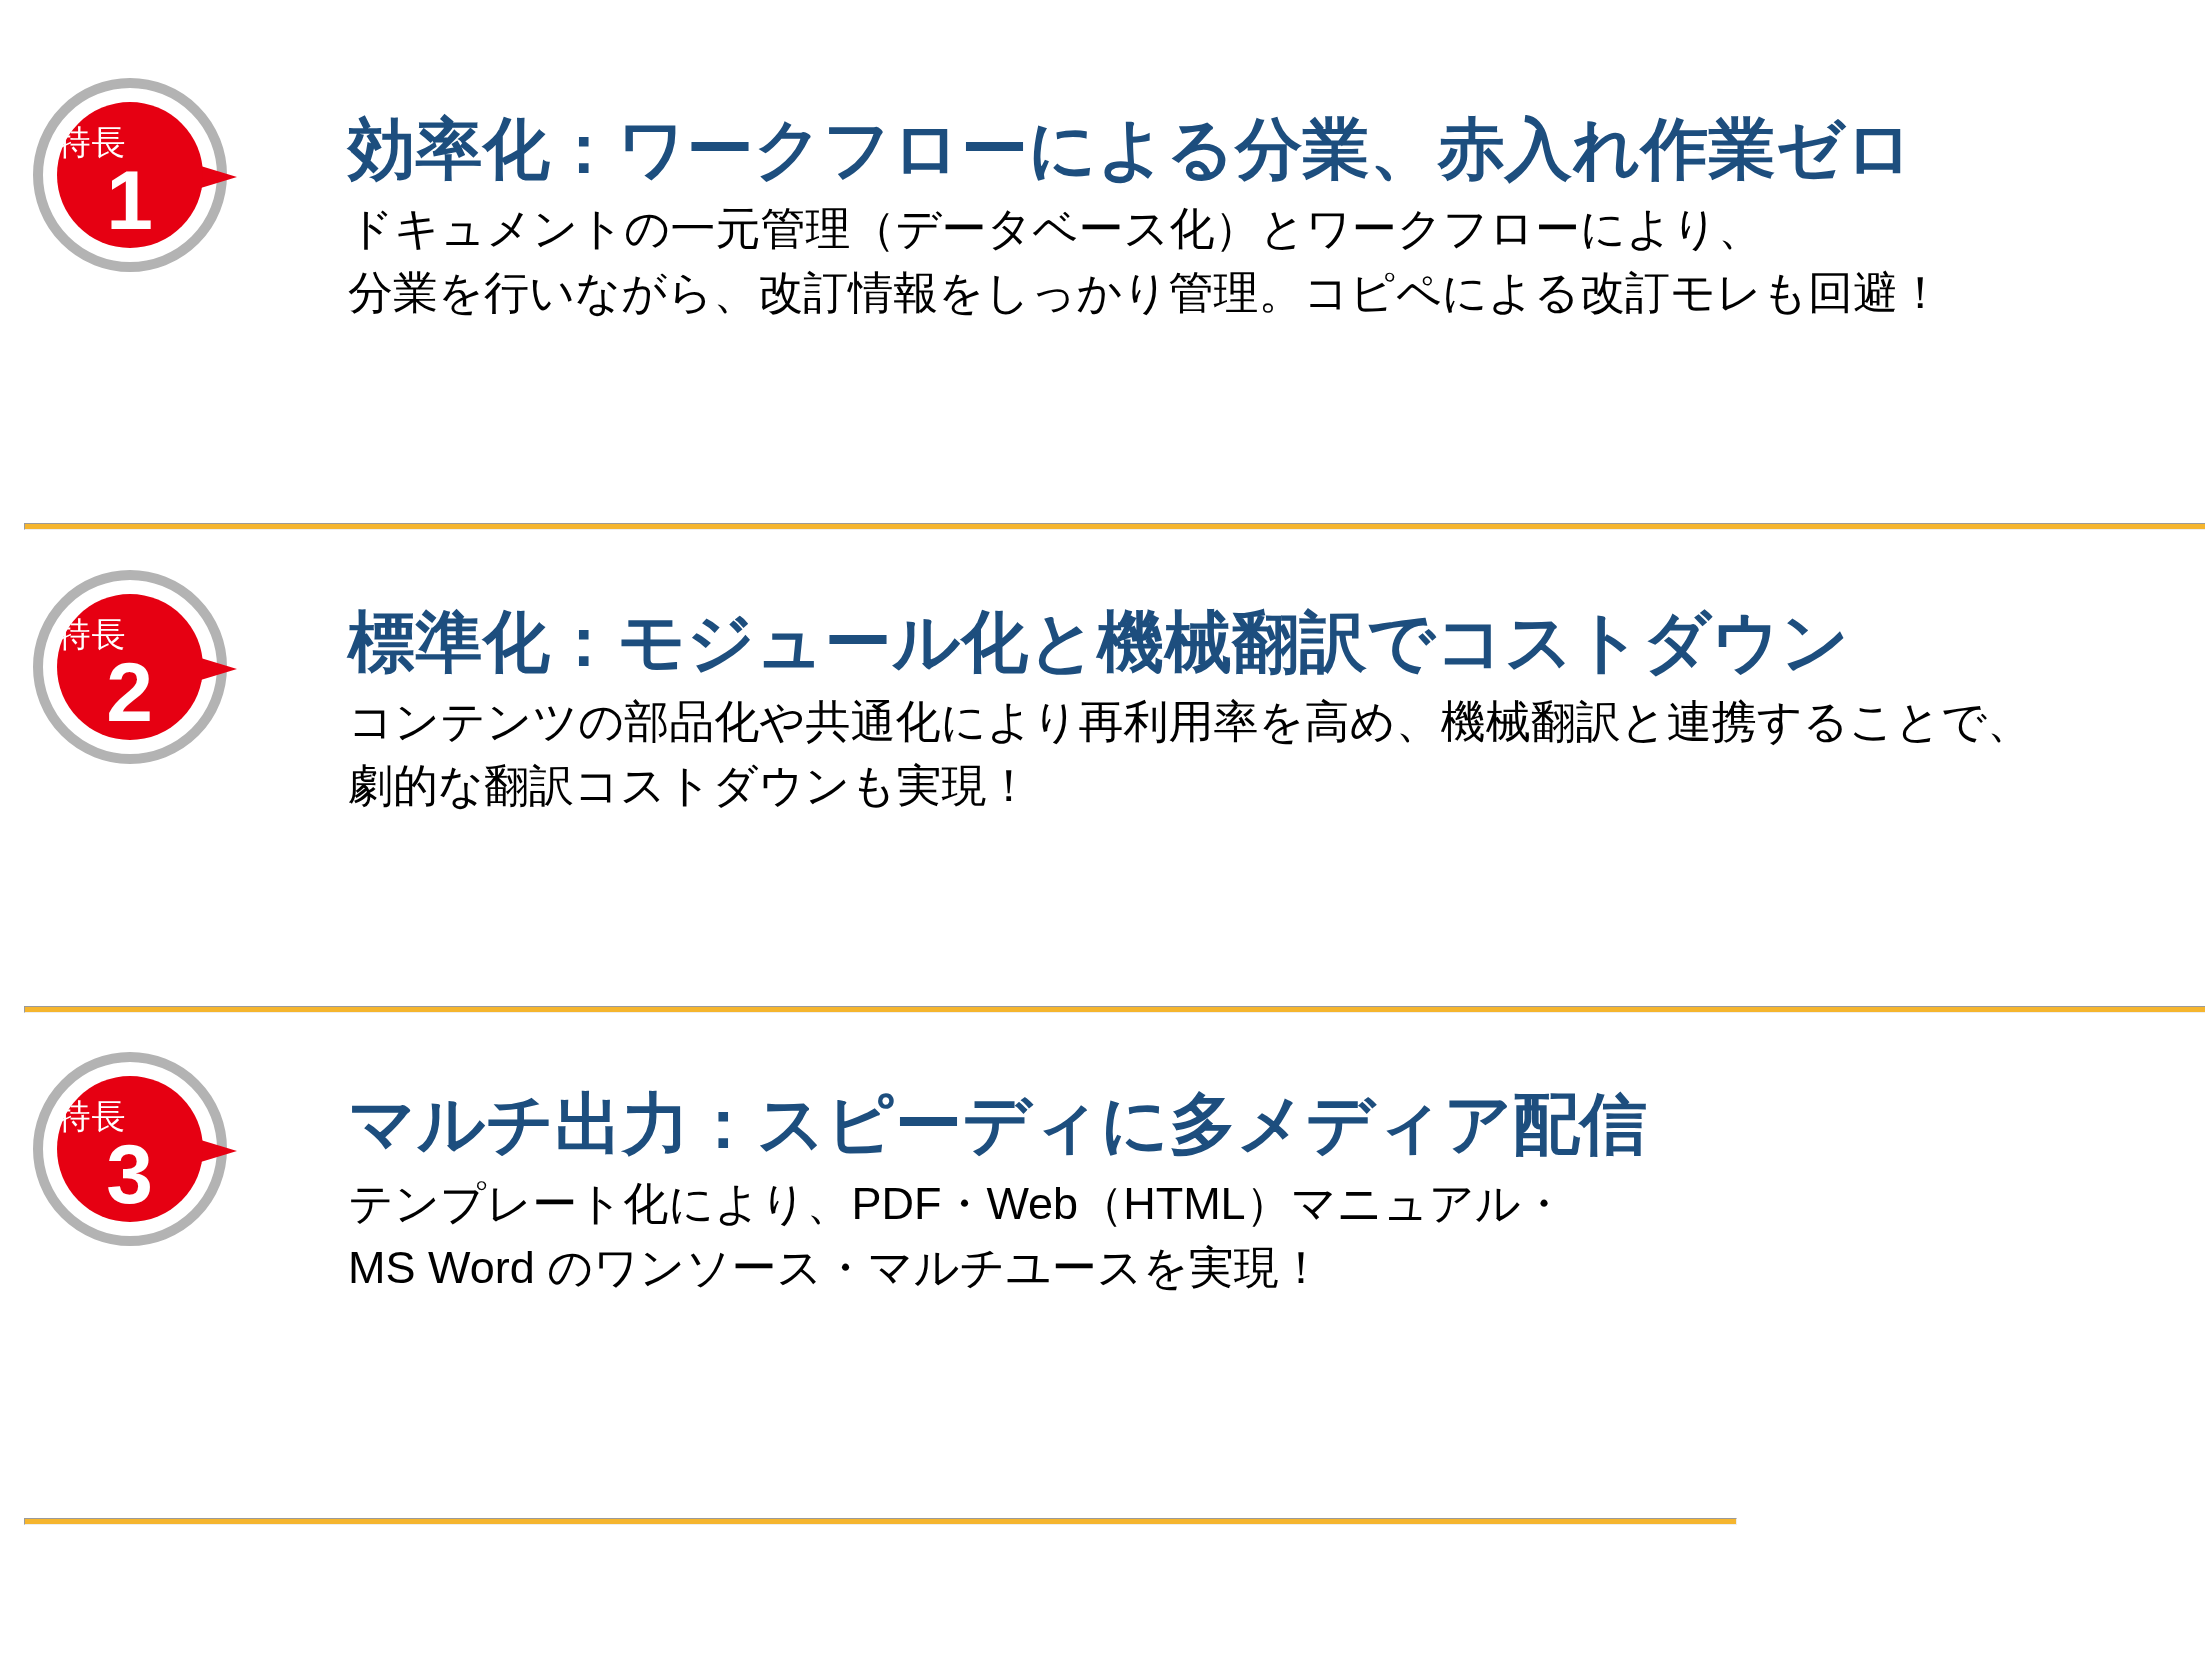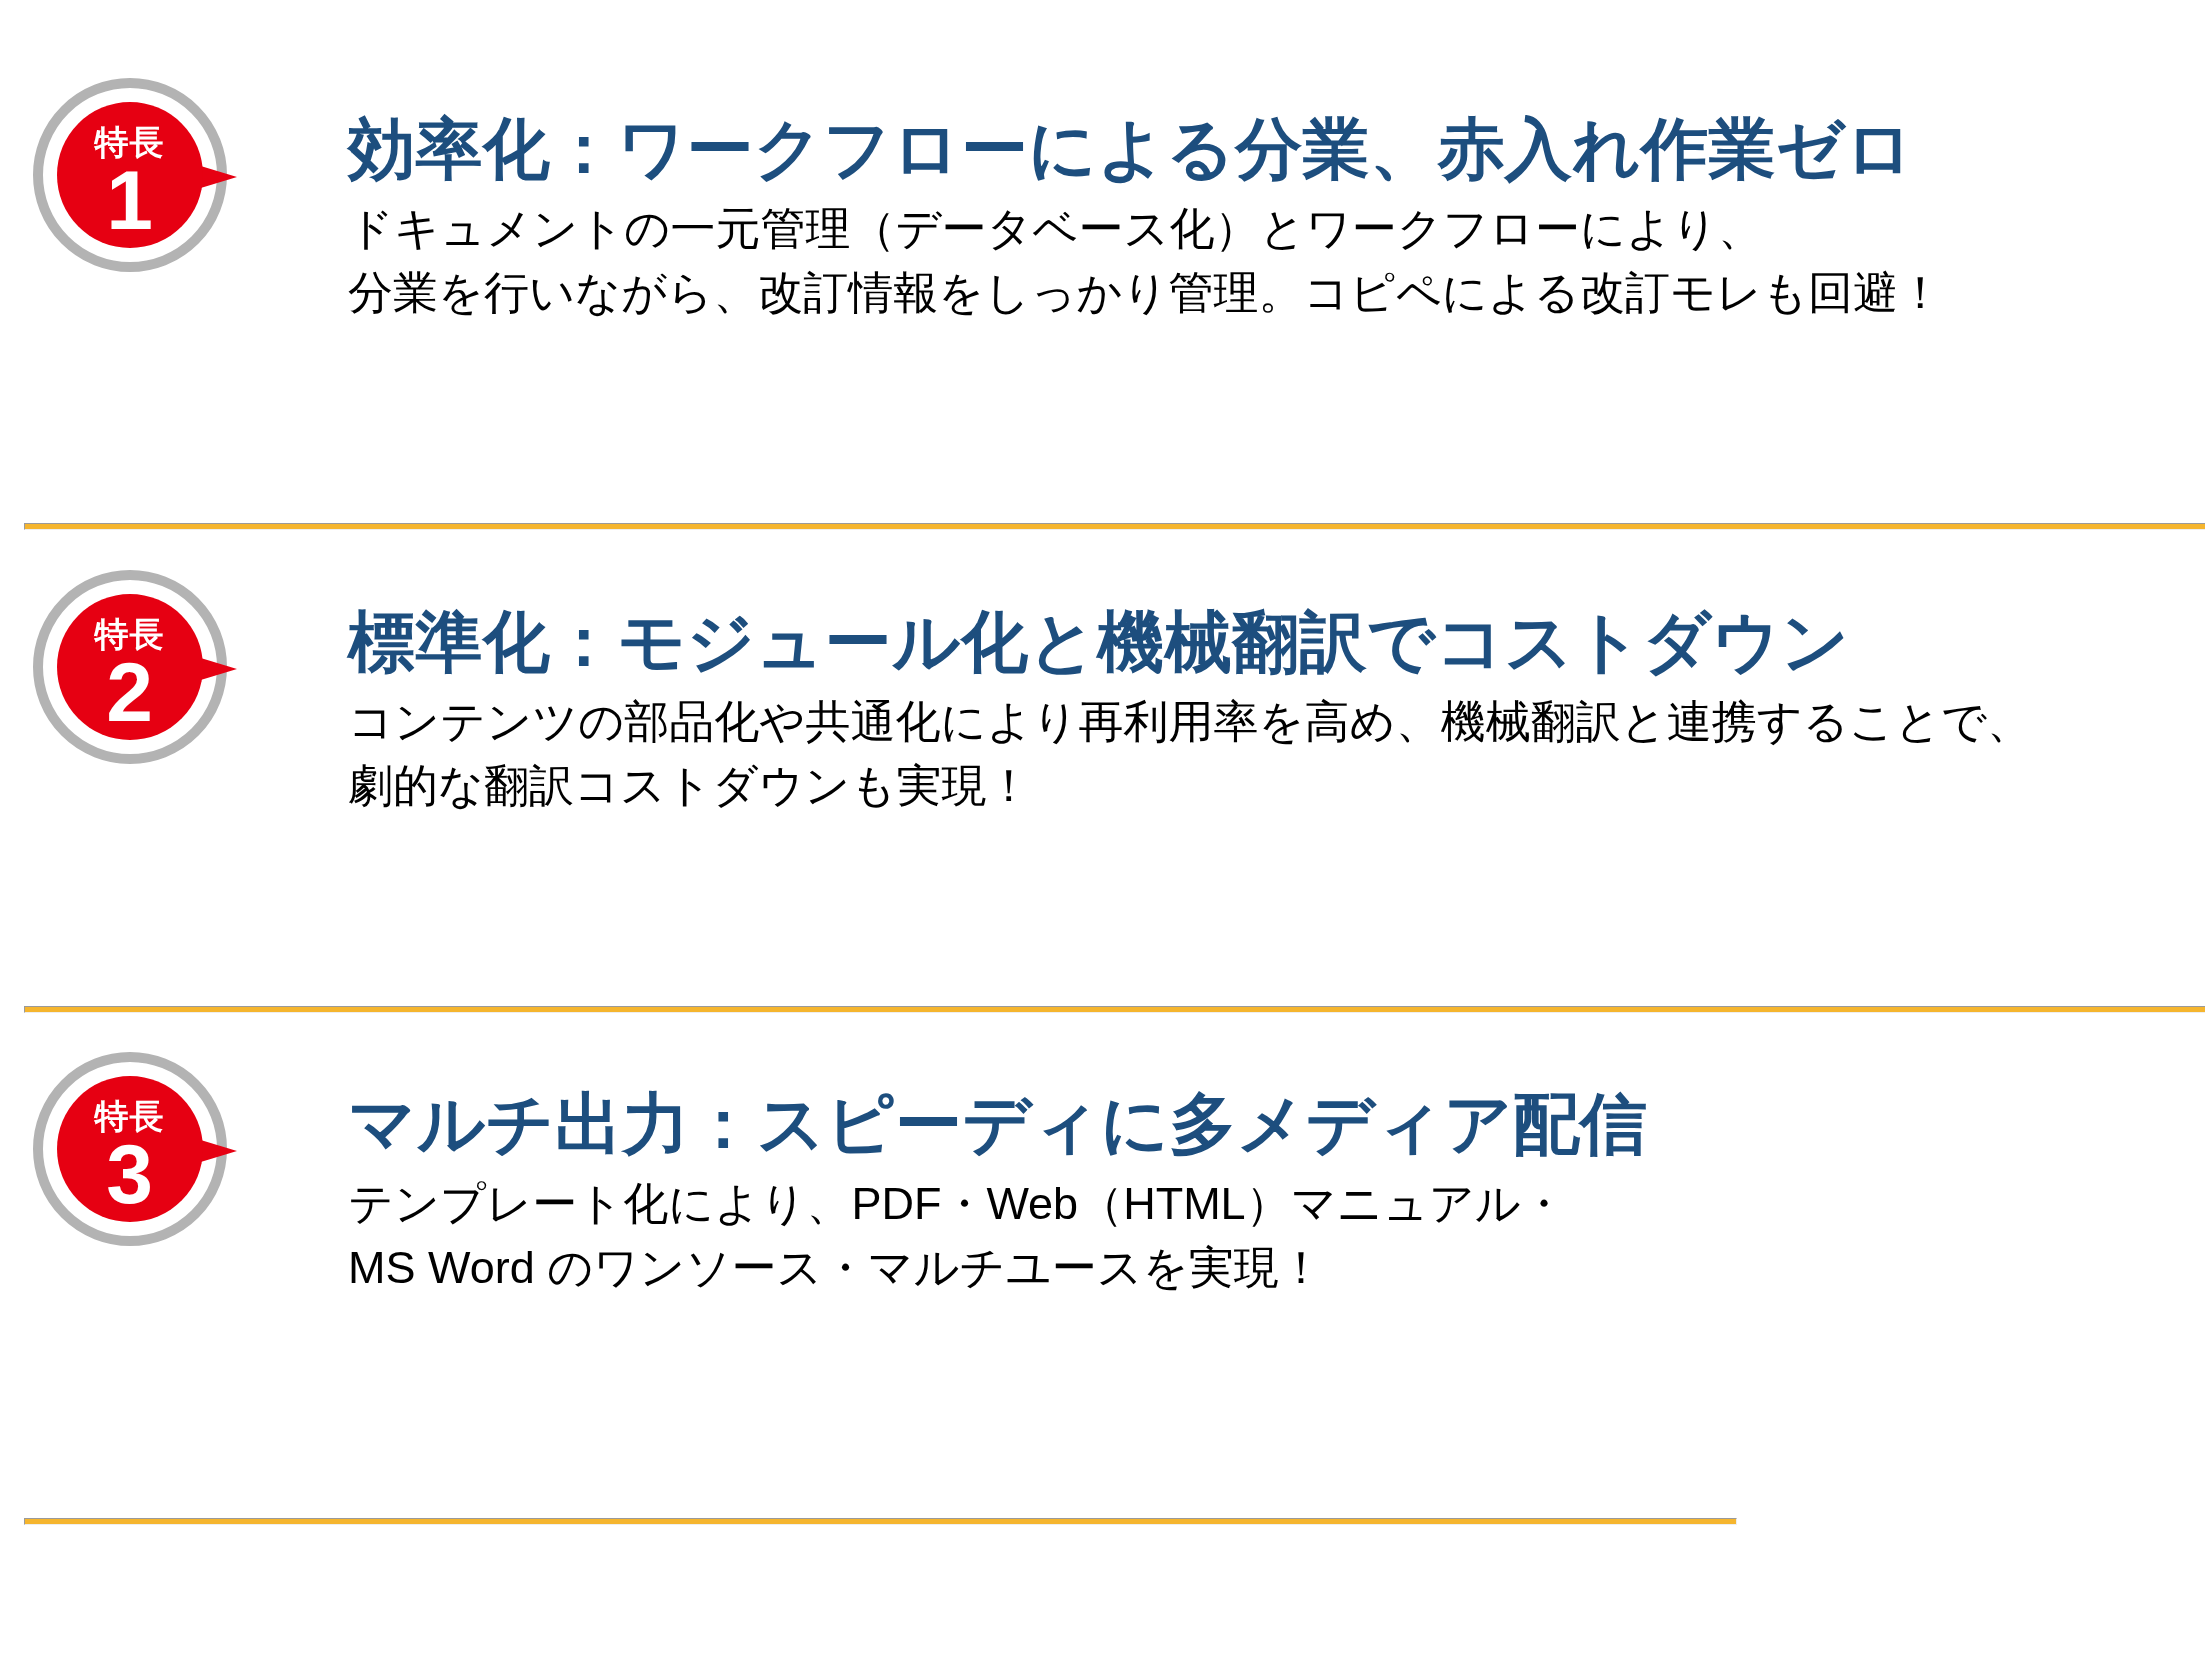--- a/index.html
+++ b/index.html
@@ -66,24 +66,23 @@
     width: 0; height: 0;
     border-top: 20px solid transparent;
     border-bottom: 20px solid transparent;
     border-left: 66px solid #e60012;
   }
   .badge-label {
     position: absolute;
     left: 0;
     top: 23px;
     width: 146px;
-    text-align: center;
     color: #ffffff;
     font-size: 34px;
-    font-weight: bold;
+    font-weight: normal;
     letter-spacing: 0.9px;
     line-height: 1;
   }
   .badge-number {
     position: absolute;
     left: 0;
     top: 56px;
     width: 146px;
     text-align: center;
     color: #ffffff;

